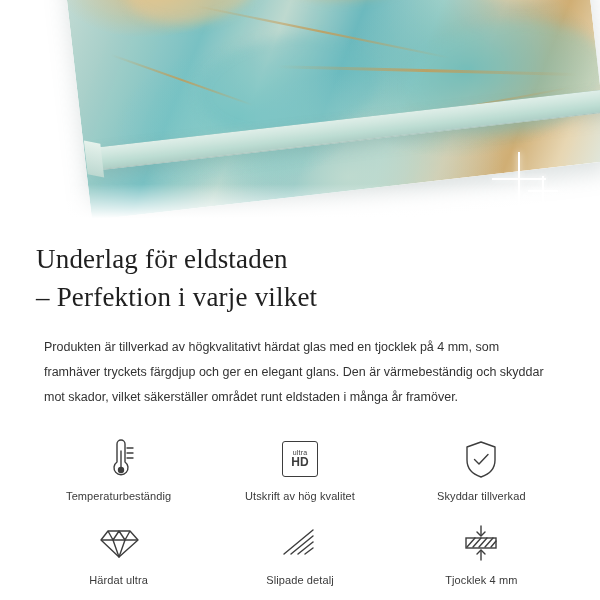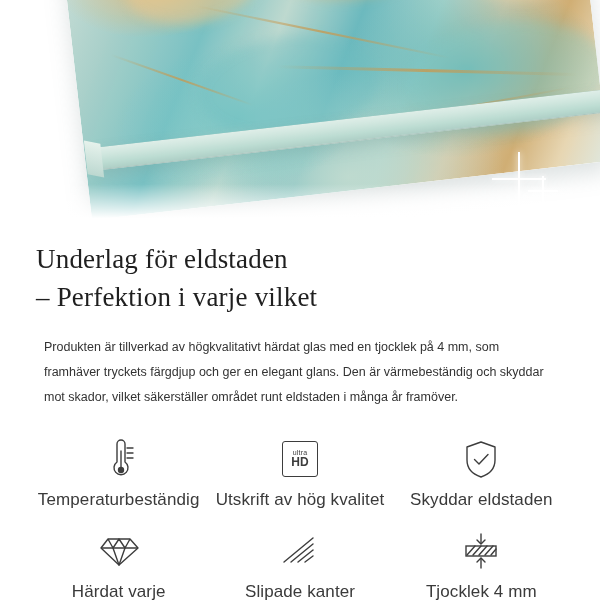--- a/index.html
+++ b/index.html
@@ -188,21 +188,21 @@
   .feature-icon {
     height: 46px;
     display: flex;
     align-items: center;
     justify-content: center;
     color: #3d3d3d;
   }
 
   .feature-label {
     margin-top: 8px;
-    font-size: 17px;
+    font-size: 11px;
     color: #3a3a3a;
     letter-spacing: 0.1px;
   }
 
   .ultrahd-box {
     width: 34px;
     height: 34px;
     border: 1.4px solid #3d3d3d;
     border-radius: 3px;
     display: flex;
@@ -281,45 +281,45 @@
       <div class="feature-label">Utskrift av hög kvalitet</div>
     </div>
 
     <div class="feature">
       <div class="feature-icon">
         <svg width="38" height="42" viewBox="0 0 38 42" fill="none" stroke="#3d3d3d" stroke-width="1.4" stroke-linejoin="round" stroke-linecap="round">
           <path d="M19 4 33 9v13c0 9-6.5 14.5-14 17-7.5-2.5-14-8-14-17V9L19 4z"></path>
           <path d="M12.5 21.5 17 26l9-9.5"></path>
         </svg>
       </div>
-      <div class="feature-label">Skyddar eldstaden</div>
+      <div class="feature-label">Skyddar tillverkad</div>
     </div>
 
     <div class="feature">
       <div class="feature-icon">
         <svg width="42" height="38" viewBox="0 0 42 38" fill="none" stroke="#3d3d3d" stroke-width="1.4" stroke-linejoin="round">
           <path d="M10 7h22l8 9-19 17L3 16l7-9z"></path>
           <path d="M3 16h37"></path>
           <path d="M10 7l5 9 6-9 6 9 5-9"></path>
           <path d="M15 16l6 17 6-17"></path>
         </svg>
       </div>
-      <div class="feature-label">Härdat varje</div>
+      <div class="feature-label">Härdat ultra</div>
     </div>
 
     <div class="feature">
       <div class="feature-icon">
         <svg width="40" height="38" viewBox="0 0 40 38" fill="none" stroke="#3d3d3d" stroke-width="1.4" stroke-linecap="round">
           <path d="M4 30 33 6"></path>
           <path d="M11 30 33 12"></path>
           <path d="M18 30 33 18"></path>
           <path d="M25 30 33 24"></path>
         </svg>
       </div>
-      <div class="feature-label">Slipade kanter</div>
+      <div class="feature-label">Slipade detalj</div>
     </div>
 
     <div class="feature">
       <div class="feature-icon">
         <svg width="40" height="40" viewBox="0 0 40 40" fill="none" stroke="#3d3d3d" stroke-width="1.4" stroke-linecap="round">
           <line x1="20" y1="3" x2="20" y2="12"></line>
           <path d="M16 9l4 4 4-4"></path>
           <rect x="5" y="15" width="30" height="10"></rect>
           <path d="M6 24 14 15M12 24 20 15M18 24 26 15M24 24 32 15M30 24 35 18"></path>
           <line x1="20" y1="37" x2="20" y2="28"></line>

